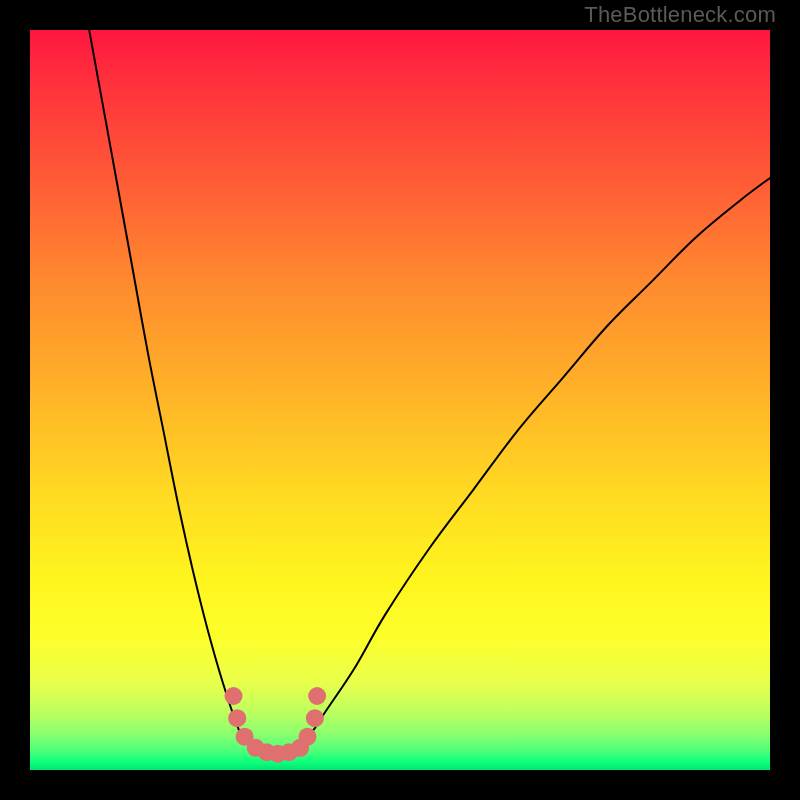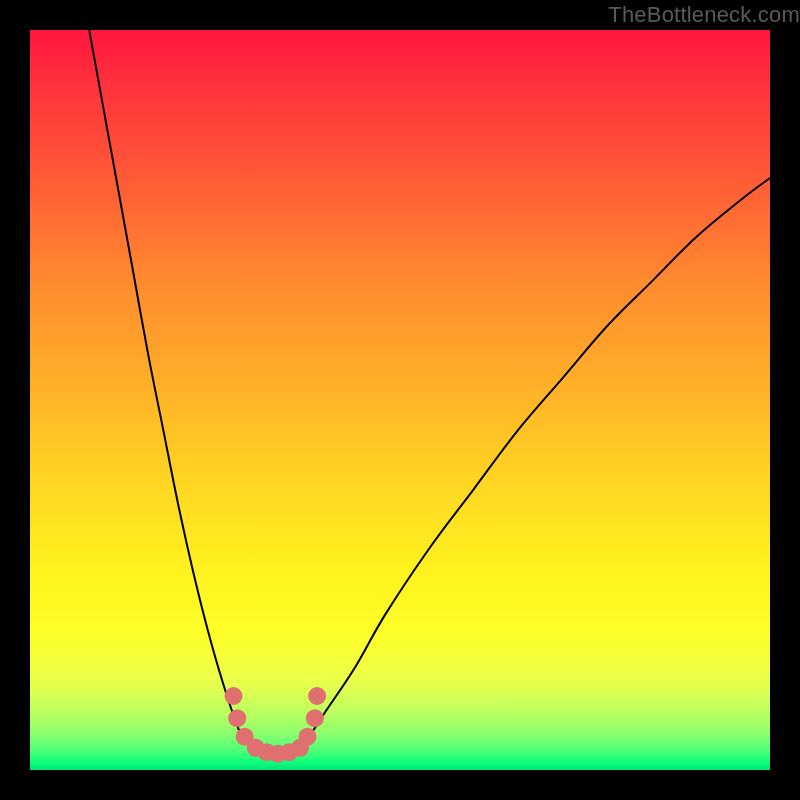--- a/index.html
+++ b/index.html
@@ -41,21 +41,21 @@
       #8dff6e 95%,
       #4bff79 97.5%,
       #0bff7b 99%,
       #00e474 100%
     );
   }
 
   .watermark {
     position: absolute;
     top: 2px;
-    right: 0;
+    right: 24px;
     color: #5a5a5a;
     font-size: 22px;
     letter-spacing: 0.2px;
     font-weight: 500;
     z-index: 20;
   }
 
   svg.curve {
     position: absolute;
     top: 0;

